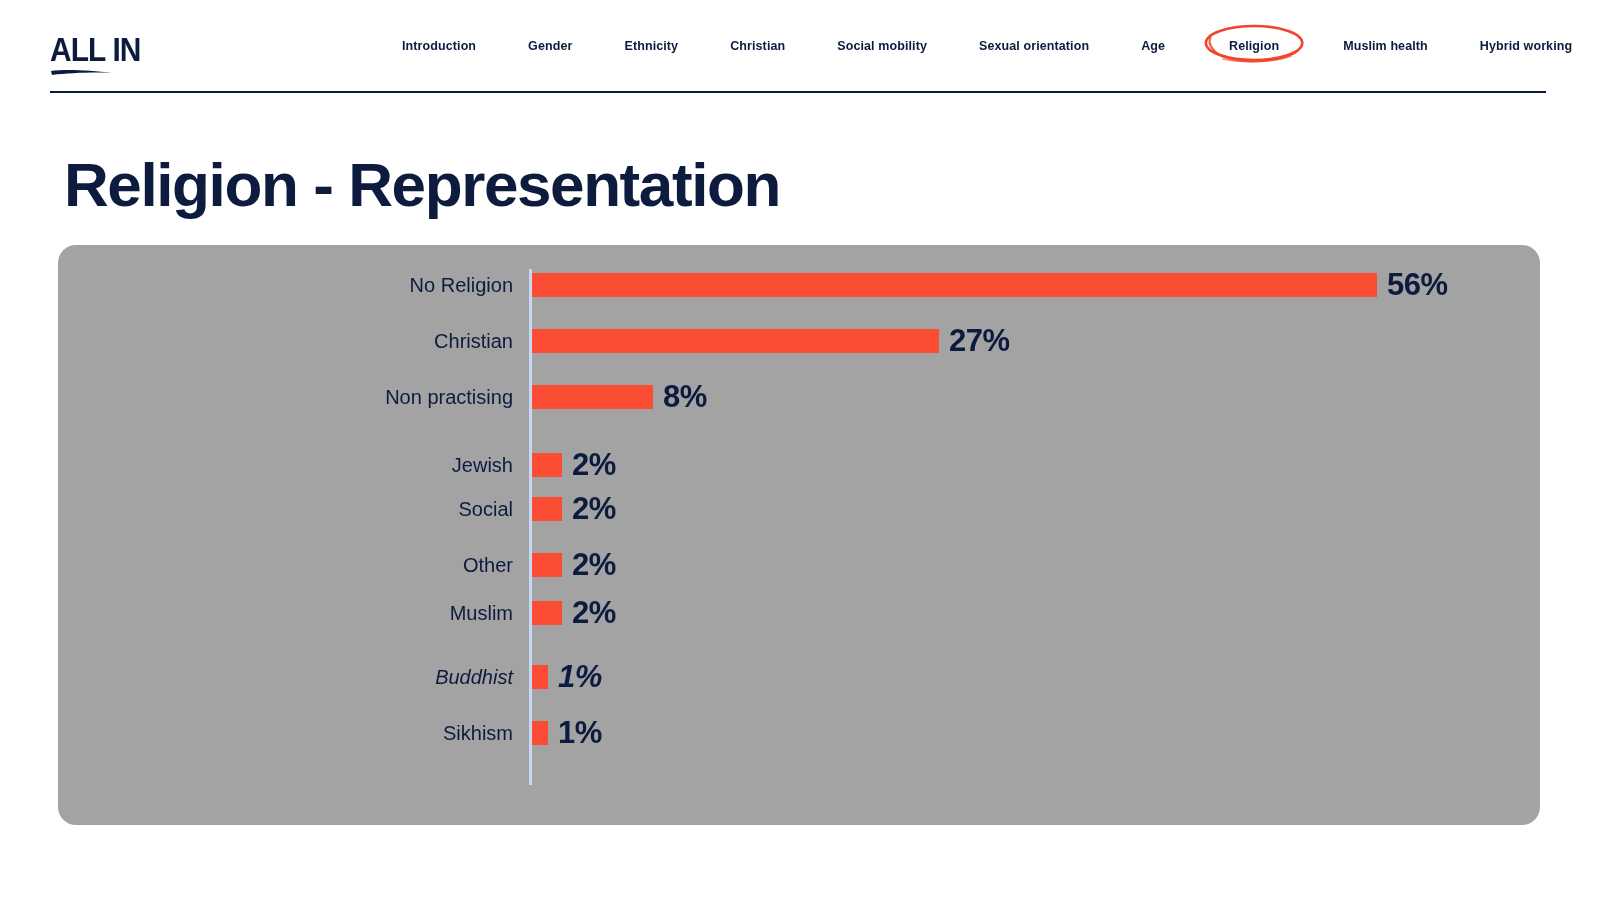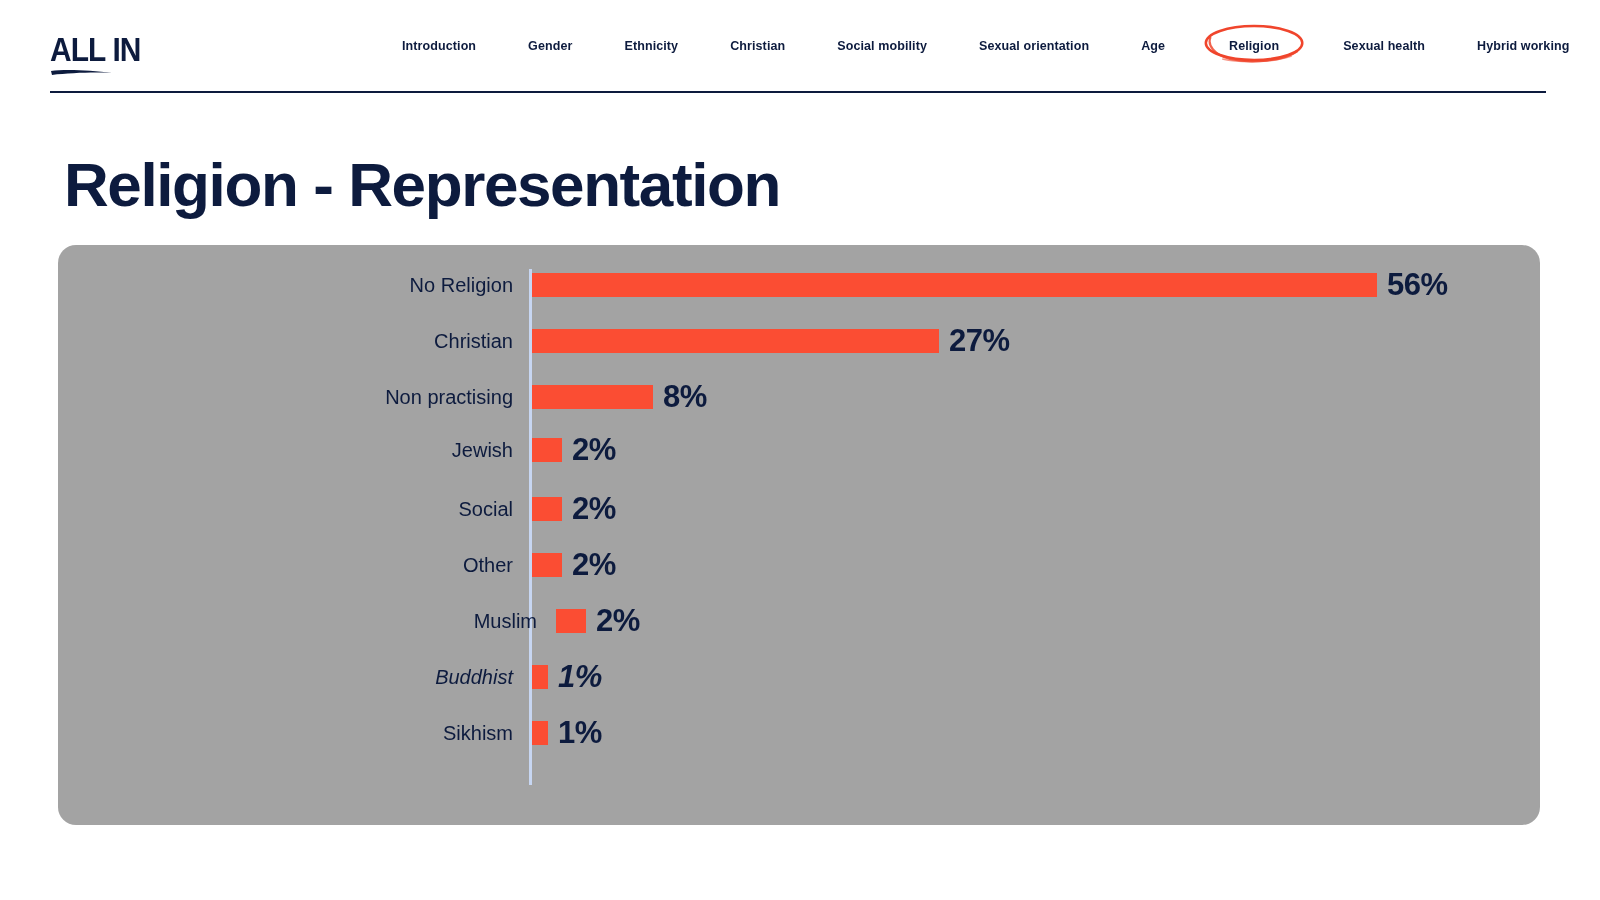--- a/index.html
+++ b/index.html
@@ -194,21 +194,21 @@
     </div>
     <div class="nav-item active">
       <svg class="nav-circle" viewBox="0 0 110 44" preserveAspectRatio="none">
         <ellipse cx="55" cy="22" rx="50" ry="17" fill="none" stroke="#f0452c" stroke-width="2.6"></ellipse>
         <path d="M10 16 C 6 24, 14 34, 30 38 C 52 43, 86 40, 100 30" fill="none" stroke="#f0452c" stroke-width="2.2" opacity="0.85"></path>
         <path d="M22 38 C 40 42, 74 42, 94 35" fill="none" stroke="#f0452c" stroke-width="1.4" opacity="0.55"></path>
       </svg>
       <span>Religion</span>
     </div>
     <div class="nav-item">
-      <span>Sexual health</span>
+      <span>Muslim health</span>
     </div>
     <div class="nav-item">
       <span>Hybrid working</span>
     </div>
     <div class="nav-item">
       <span>Retention</span>
     </div>
   </nav>
 
   <div class="header-rule"></div>
@@ -228,36 +228,36 @@
         <div class="row" style="top: 68px; padding-left: 21px;">
           <div class="row-label">Christian</div>
           <div class="bar" style="width: 407px; background: rgb(251, 77, 51);"></div>
           <div class="bar-value" style="left: 891px;">27%</div>
         </div>
         <div class="row" style="top: 124px;">
           <div class="row-label">Non practising</div>
           <div class="bar" style="width: 121px; background: rgb(251, 77, 51);"></div>
           <div class="bar-value" style="left: 605px;">8%</div>
         </div>
-        <div class="row" style="top: 177px; padding-left: 16px;">
+        <div class="row" style="top: 192px; padding-left: 16px;">
           <div class="row-label">Jewish</div>
           <div class="bar" style="width: 30px; background: rgb(251, 77, 51);"></div>
           <div class="bar-value" style="left: 514px;">2%</div>
         </div>
         <div class="row" style="top: 236px;">
           <div class="row-label">Social</div>
           <div class="bar" style="width: 30px; background: rgb(251, 77, 51);"></div>
           <div class="bar-value" style="left: 514px;">2%</div>
         </div>
         <div class="row" style="top: 292px; text-align: center;">
           <div class="row-label">Other</div>
           <div class="bar" style="width: 30px; background: rgb(251, 77, 51);"></div>
           <div class="bar-value" style="left: 514px;">2%</div>
         </div>
-        <div class="row" style="top: 348px; margin-left: 24px;">
+        <div class="row" style="top: 340px;">
           <div class="row-label">Muslim</div>
           <div class="bar" style="width: 30px; background: rgb(251, 77, 51);"></div>
           <div class="bar-value" style="left: 514px;">2%</div>
         </div>
         <div class="row" style="top: 404px; font-style: italic;">
           <div class="row-label">Buddhist</div>
           <div class="bar" style="width: 16px; background: rgb(251, 77, 51);"></div>
           <div class="bar-value" style="left: 500px;">1%</div>
         </div>
         <div class="row" style="top: 460px;">

